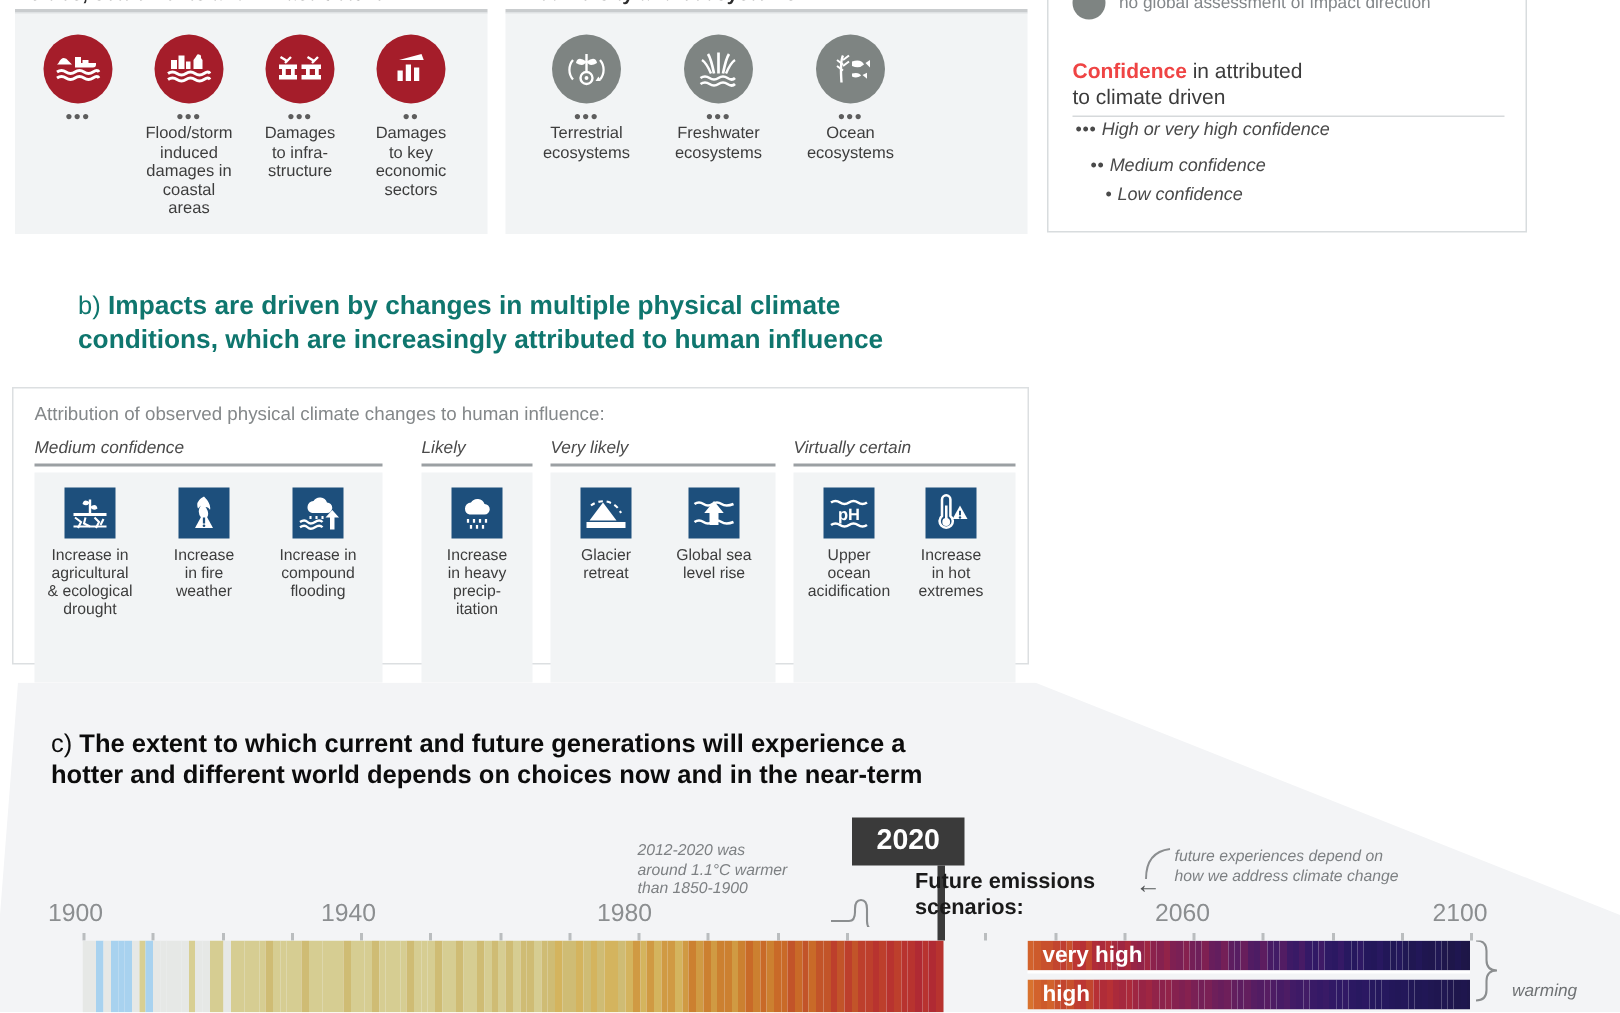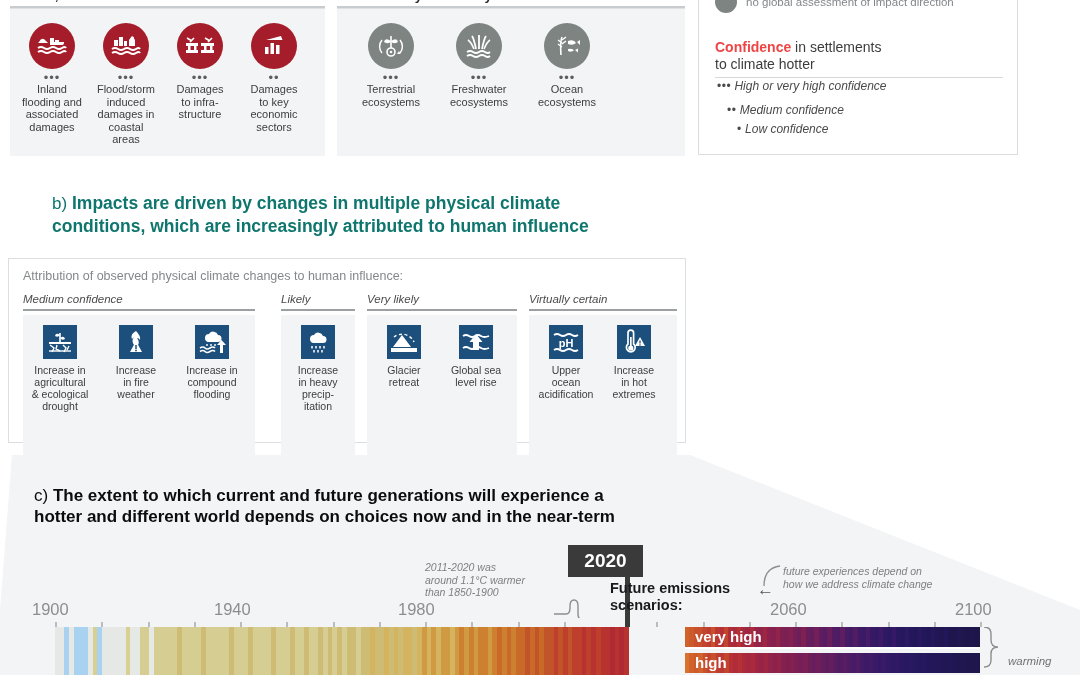--- a/index.html
+++ b/index.html
@@ -154,24 +154,20 @@
         <svg width="30" height="22" viewBox="0 0 30 22">
           <path d="M2 7 q3-6 7-1 l2 2 h-10z" fill="#fff"></path>
           <rect x="13" y="3" width="4" height="6" fill="#fff"></rect>
           <rect x="18" y="5" width="4" height="4" fill="#fff"></rect>
           <path d="M13 10 h12 q2 0 2-2 v-1 h-14z" fill="#fff"></path>
           <path d="M1 13 q3-2 6 0 t6 0 t6 0 t6 0 t4 0" stroke="#fff" stroke-width="2" fill="none"></path>
           <path d="M1 17 q3-2 6 0 t6 0 t6 0 t6 0 t4 0" stroke="#fff" stroke-width="2" fill="none"></path>
         </svg>
       </div>
       <div class="dots">•••</div>
-      <div class="ic-label" style="white-space:pre-line">Inland
-flooding and
-associated
-damages</div>
     </div>
 
     <div class="icon-col" style="left:84px;">
       <div class="circ red">
         <svg width="30" height="22" viewBox="0 0 30 22">
           <rect x="3" y="5" width="4" height="6" fill="#fff"></rect>
           <rect x="8" y="2" width="4" height="9" fill="#fff"></rect>
           <rect x="13" y="6" width="3" height="5" fill="#fff"></rect>
           <path d="M21 1 l3 4 v6 h-6 v-6z" fill="#fff"></path>
           <circle cx="21.5" cy="3" r="1.6" fill="#fff"></circle>
@@ -280,22 +276,22 @@
   </div>
 </div>
 
 <div id="legend">
   <div class="lg-row" style="left:16px; top:40px;">
     <div class="lg-halfcircle"></div>
     <div class="lg-txt">no global assessment of impact direction</div>
   </div>
 
   <div class="lg-title">
-    <b>Confidence</b><span> in settlements</span><br>
-    <span>to climate hotter</span>
+    <b>Confidence</b><span> in attributed</span><br>
+    <span>to climate driven</span>
   </div>
   <div class="lg-rule"></div>
 
   <div class="lg-item" style="left:18px; top:128px;">
     <span class="d">•••</span>
     <span>High or very high confidence</span>
   </div>
   <div class="lg-item" style="left:28px; top:152px;">
     <span class="d">••</span>
     <span>Medium confidence</span>
@@ -449,21 +445,21 @@
 </div>
 
 <div id="trap"></div>
 
 <div id="panel-c-title">
   <span class="cq">c)</span>
   <span class="ct">The extent to which current and future generations will experience a</span><br>
   <span class="ct">hotter and different world depends on choices now and in the near-term</span>
 </div>
 
-<div id="ann-1120" style="white-space:pre-line">2011-2020 was
+<div id="ann-1120" style="white-space:pre-line">2012-2020 was
 around 1.1°C warmer
 than 1850-1900</div>
 
 <svg style="position:absolute; left:552px; top:588px; width:85px; height:30px;">
   <path d="M2 26 h12 q4 0 4 -6 v-2 q0 -6 4 -6 q4 0 4 6 v8 q0 6 5 6 h40" stroke="#8b8e90" stroke-width="1.4" fill="none"></path>
 </svg>
 
 <div id="badge-stem"></div>
 <div id="badge-2020">2020</div>
 

